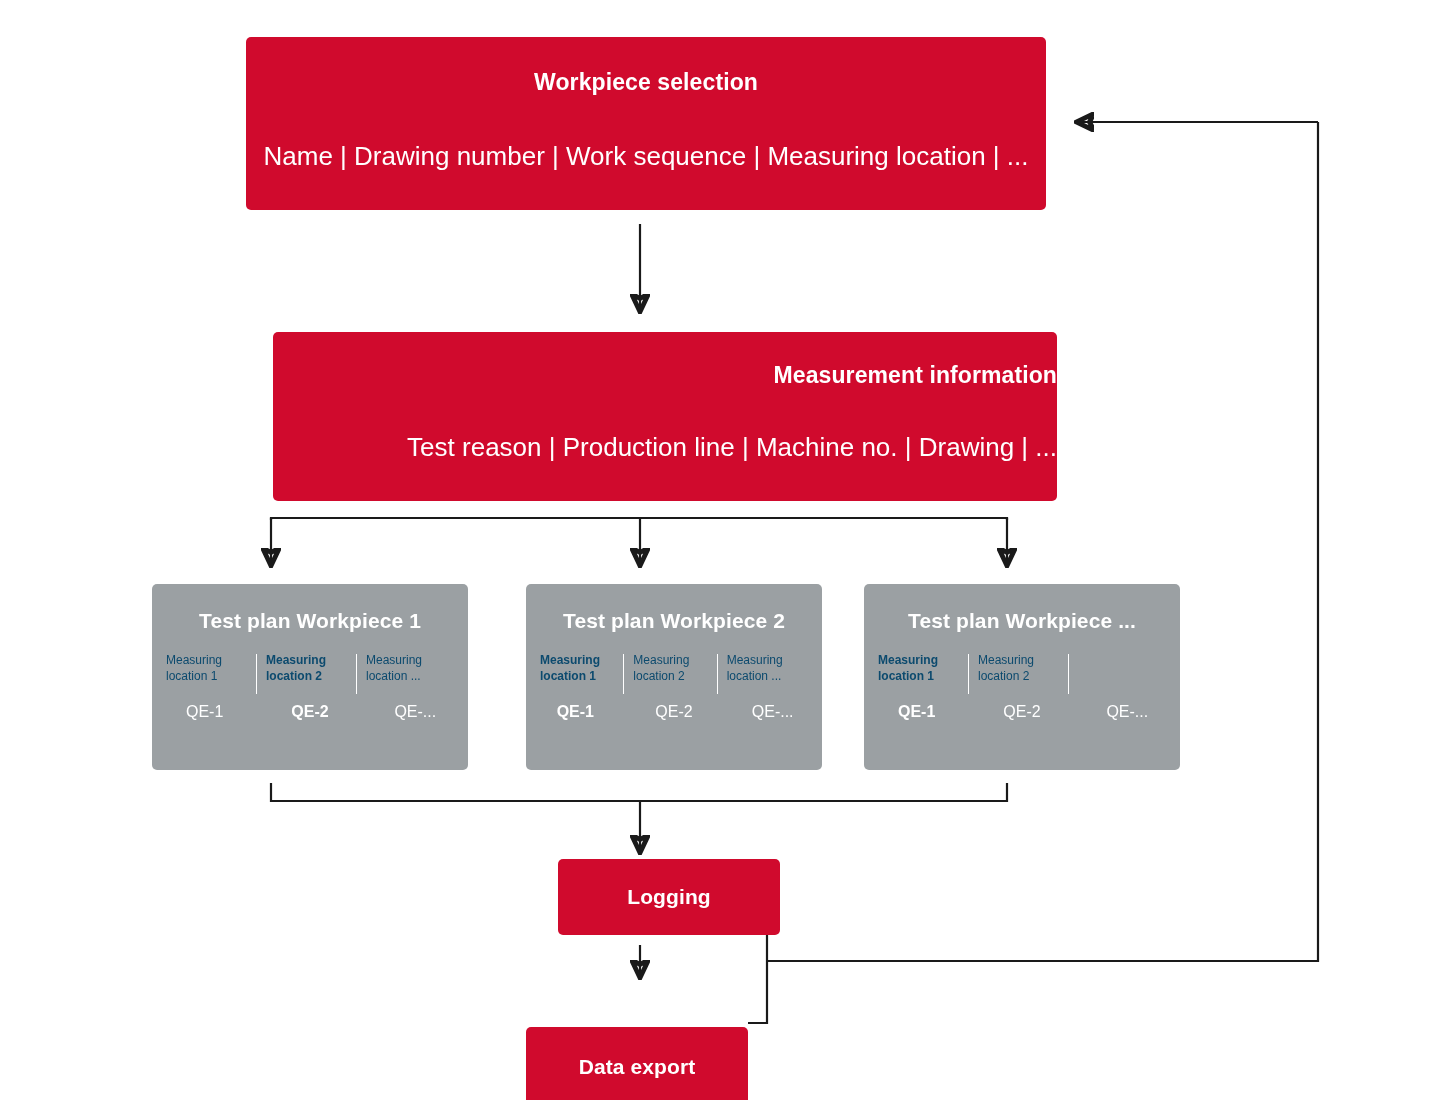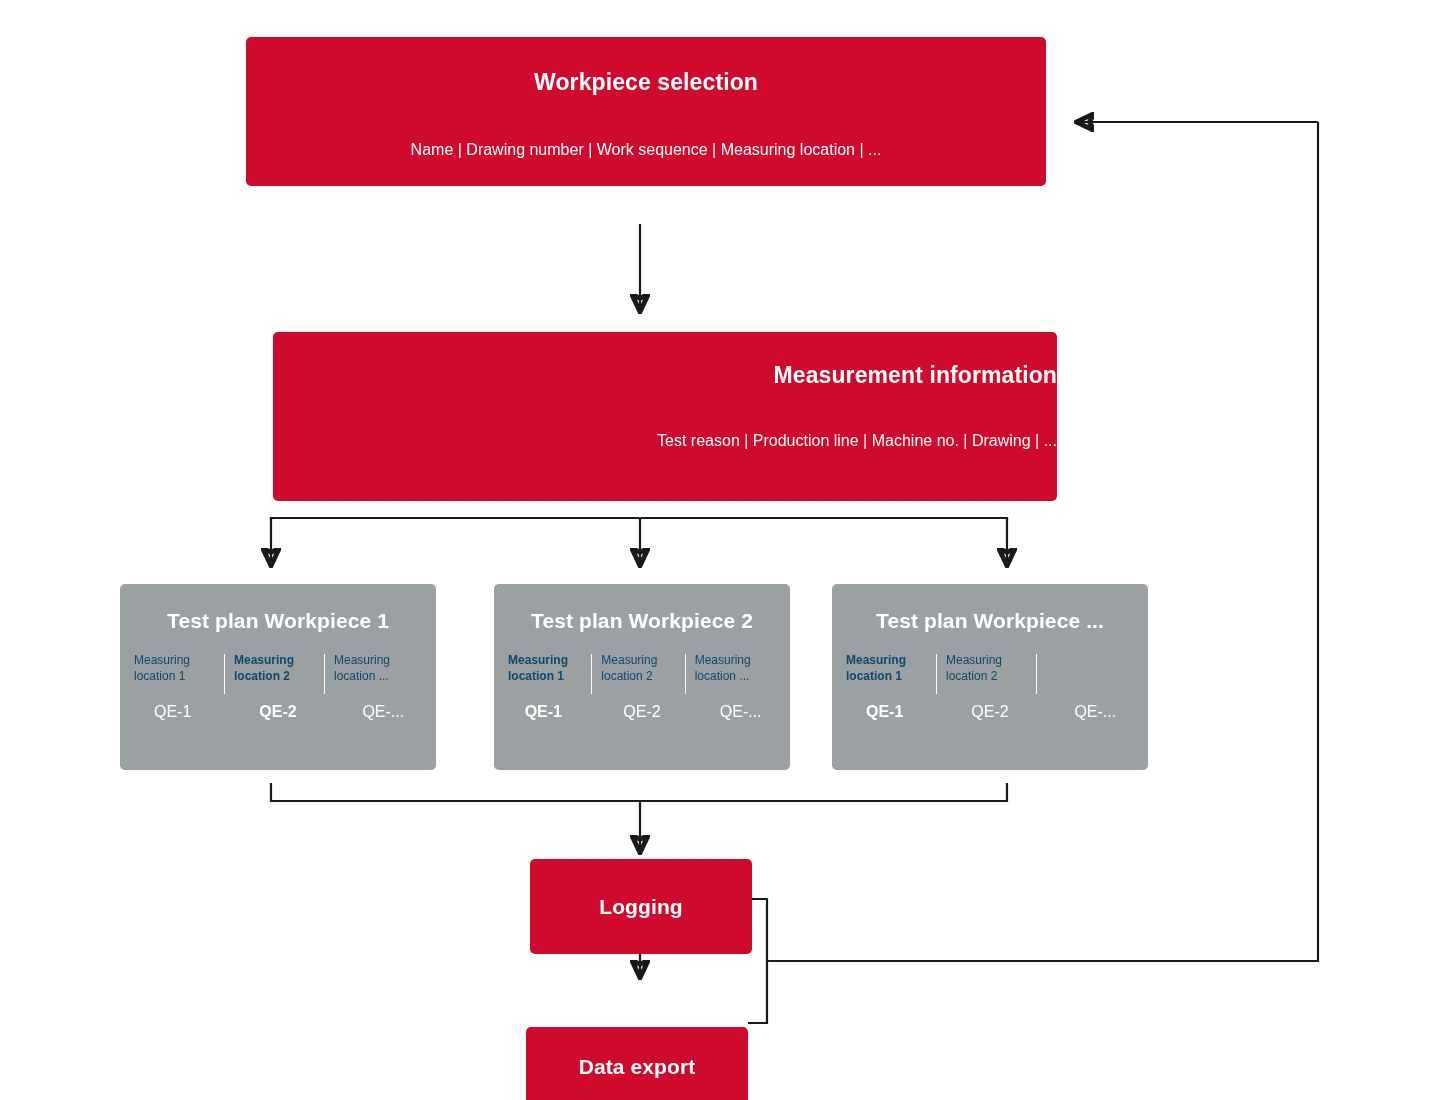--- a/index.html
+++ b/index.html
@@ -19,43 +19,43 @@
     overflow: hidden;
   }
   .node {
     position: absolute;
     box-sizing: border-box;
     border-radius: 5px;
     color: #ffffff;
     text-align: center;
   }
   .node.red { background: #d00a2d; }
-  .node.gray { background: #9ba0a3; }
+  .node.gray { background: #9ba0a3; margin-left: 32px; }
 
   .node-title {
     font-weight: bold;
     line-height: 1.2;
     letter-spacing: 0.1px;
   }
   .node-sub {
     font-weight: normal;
     line-height: 1.25;
   }
 
   
   .bigbox {
     display: flex;
     flex-direction: column;
     align-items: center;
   }
   .bigbox .node-title { font-size: 23px; }
-  .bigbox .node-sub   { font-size: 16px; }
+  .bigbox .node-sub   { font-size: 26px; }
 
   #box-workpiece-selection {
-    left: 246px; top: 37px; width: 800px; height: 149px;
+    left: 246px; top: 37px; width: 800px; height: 173px;
     padding-top: 32px;
   }
   #box-workpiece-selection .node-sub { margin-top: 43px; }
 
   #box-measurement-information {
     left: 273px; top: 332px; width: 784px; height: 169px;
     padding-top: 30px;
     align-items: flex-end;
   }
   #box-measurement-information .node-sub { margin-top: 41px; }
@@ -112,21 +112,21 @@
   .qe-col.bold { font-weight: bold; }
 
   
   .smallbox {
     display: flex;
     align-items: center;
     justify-content: center;
   }
   .smallbox .node-title { font-size: 21px; }
 
-  #box-logging     { left: 530px; top: 859px; width: 222px; height: 95px; }
+  #box-logging     { left: 558px; top: 859px; width: 222px; height: 76px; }
   #box-data-export { left: 526px; top: 1027px; width: 222px; height: 80px; }
 
   
   #connectors {
     position: absolute;
     left: 0; top: 0;
     width: 1440px; height: 1100px;
     pointer-events: none;
   }
   #connectors line, #connectors path, #connectors polyline {

